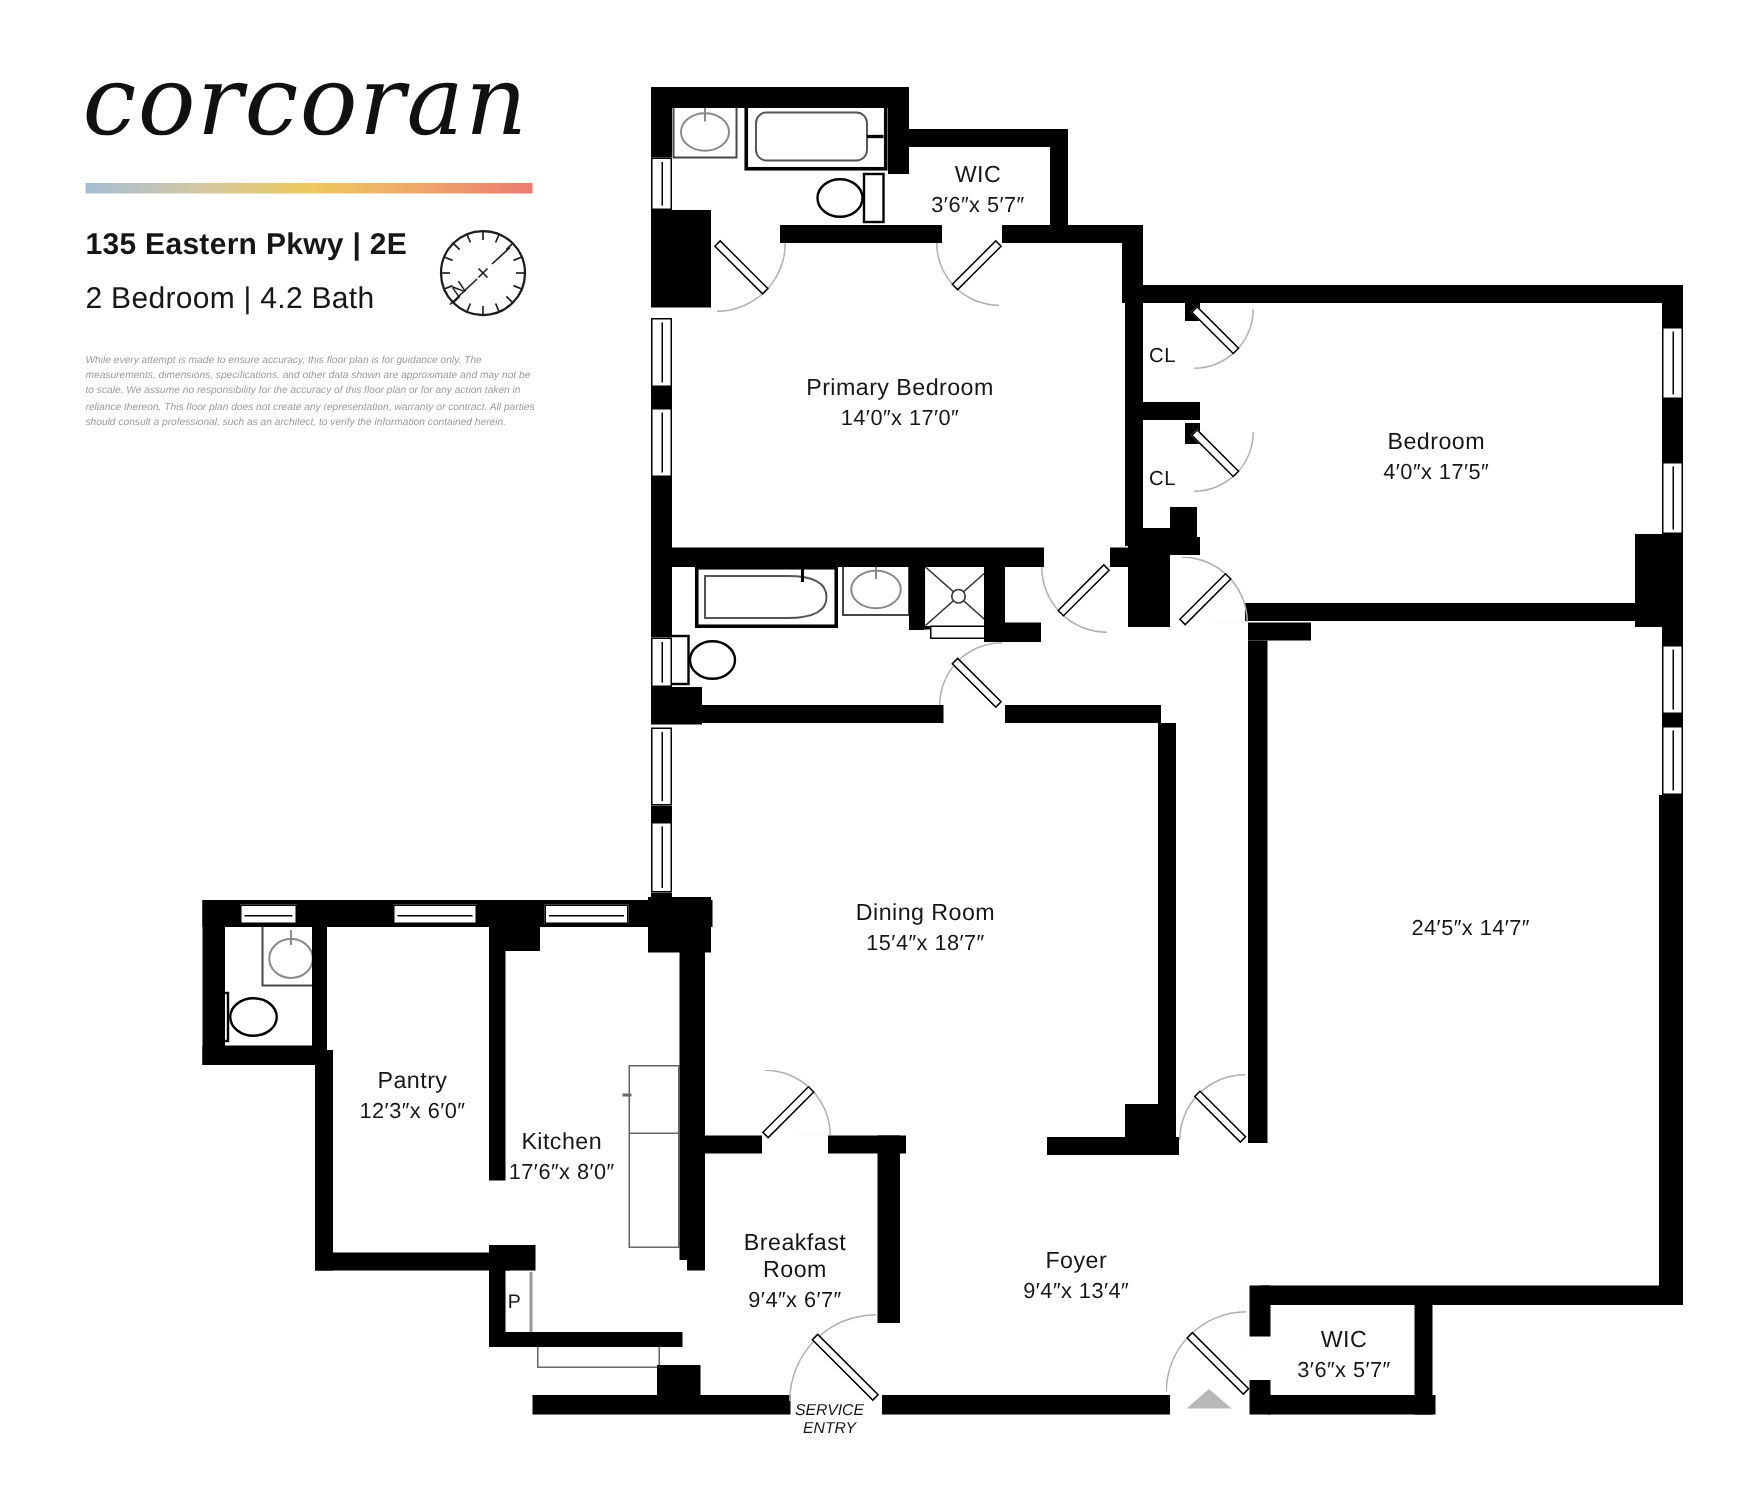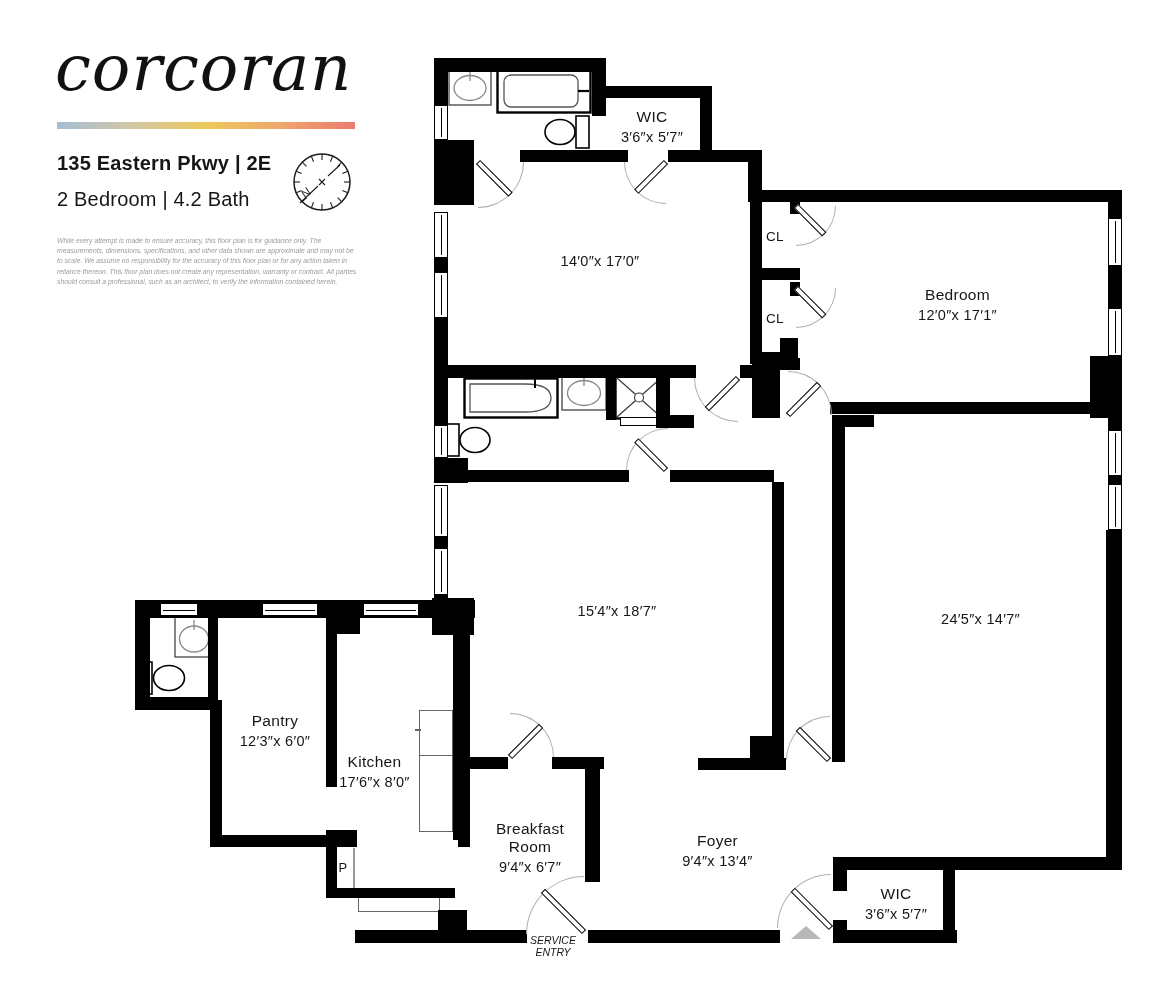--- a/index.html
+++ b/index.html
@@ -157,29 +157,31 @@
     <div class="counter" style="left:358px;top:896px;width:82px;height:16px"></div>
     <div class="pline" style="left:353px;top:848px;width:2px;height:40px"></div>
 
     <div class="entry-tri" style="left:791px;top:926px"></div>
 
     <div class="room-label" style="left:596px;top:108px;width:112px">
       <div class="nm">WIC</div>
         <div class="dm">3′6″x 5′7″</div>
     </div>
     <div class="room-label" style="left:460px;top:250px;width:280px">
+      <div class="nm">Primary Bedroom</div>
         <div class="dm">14′0″x 17′0″</div>
     </div>
     <div class="room-label" style="left:820px;top:286px;width:275px">
       <div class="nm">Bedroom</div>
-        <div class="dm">12′0″x 17′1″</div>
+        <div class="dm">4′0″x 17′5″</div>
     </div>
     <div class="cl-label" style="left:755px;top:229px;width:40px">CL</div>
     <div class="cl-label" style="left:755px;top:311px;width:40px">CL</div>
     <div class="room-label" style="left:482px;top:600px;width:270px">
+      <div class="nm">Dining Room</div>
         <div class="dm">15′4″x 18′7″</div>
     </div>
     <div class="room-label" style="left:848px;top:608px;width:265px">
         <div class="dm">24′5″x 14′7″</div>
     </div>
     <div class="room-label" style="left:185px;top:712px;width:180px">
       <div class="nm">Pantry</div>
         <div class="dm">12′3″x 6′0″</div>
     </div>
     <div class="room-label" style="left:292px;top:753px;width:165px">

